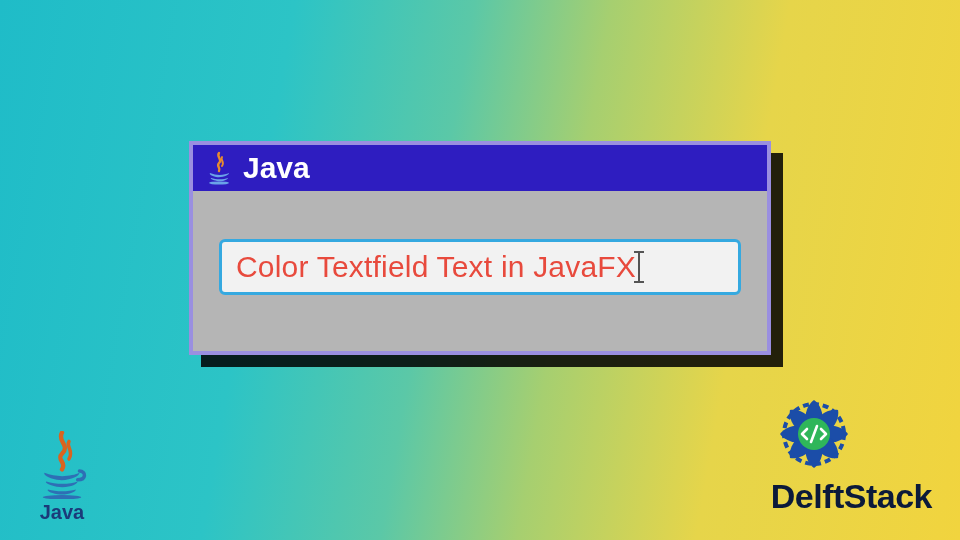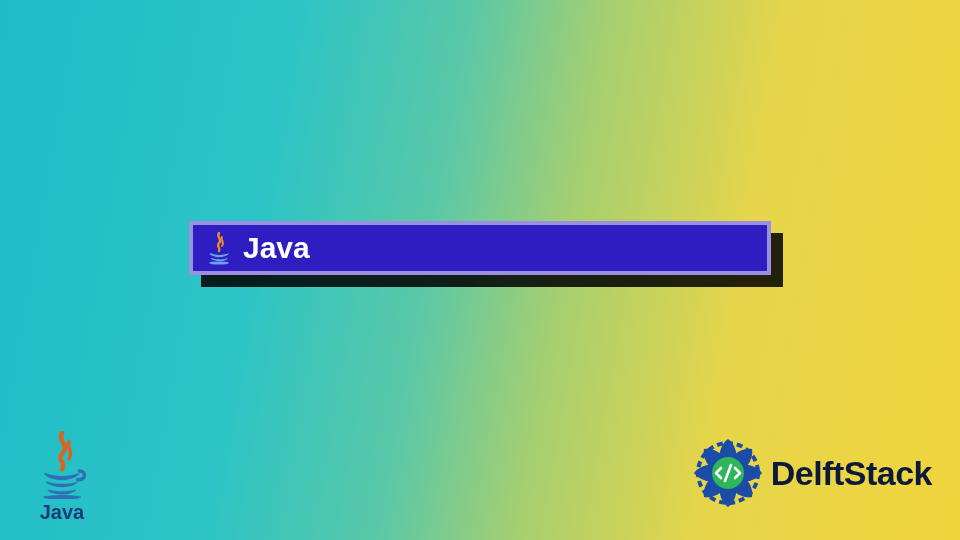--- a/index.html
+++ b/index.html
@@ -100,21 +100,22 @@
     font-family: Arial, sans-serif;
     margin-top: 2px;
   }
 
   
   .corner-ds {
     position: absolute;
     right: 28px;
     bottom: 24px;
     display: flex;
-    align-items: center;
+    align-items: flex-start;
+    flex-direction: column;
   }
   .ds-badge { position: relative; width: 86px; height: 86px; }
   .ds-text {
     color: #0b1a3a;
     font-size: 34px;
     font-weight: 700;
     font-family: Verdana, Geneva, sans-serif;
     letter-spacing: -0.5px;
   }
 </style>
@@ -129,20 +130,28 @@
         <svg width="28" height="34" viewBox="0 0 28 34">
           <path d="M14 2 C11 6 18 8 14 12 C11 15 16 17 14 20" stroke="#e88b2e" stroke-width="2.4" fill="none" stroke-linecap="round"></path>
           <path d="M17 6 C15 9 20 11 17 15" stroke="#e88b2e" stroke-width="2" fill="none" stroke-linecap="round"></path>
           <path d="M5 22 C12 25 20 24 24 22 C24 24 18 27 11 26 C6 25 4 23 5 22 Z" fill="#6aa2e8"></path>
           <path d="M6 27 C12 29 19 28.5 23 27 C23 28.5 18 31 12 30 C7 29 5 27.5 6 27 Z" fill="#6aa2e8"></path>
           <ellipse cx="14" cy="32" rx="10" ry="1.6" fill="#6aa2e8"></ellipse>
         </svg>
       </span>
       <span class="title-text">Java</span>
     </div>
+    <div class="window-body">
+      <div class="textfield">
+        <span class="textfield-text">Color Textfield Text in JavaFX</span>
+        <span class="caret">
+            <span class="caret-stem"></span>
+          </span>
+      </div>
+    </div>
   </div>
 </div>
 
 <div class="corner-java">
   <span>
     <svg width="60" height="68" viewBox="0 0 60 78">
       <path d="M30 2 C24 12 40 16 30 26 C23 33 36 36 30 44" stroke="#d9641f" stroke-width="5" fill="none" stroke-linecap="round"></path>
       <path d="M38 12 C34 18 44 22 38 32" stroke="#d9641f" stroke-width="4" fill="none" stroke-linecap="round"></path>
       <path d="M10 48 C24 54 42 52 50 48 C50 52 38 58 24 56 C14 54 8 50 10 48 Z" fill="#2e6fb5"></path>
       <path d="M12 58 C24 62 40 61 48 58 C48 61 38 66 24 64 C14 62 10 59 12 58 Z" fill="#2e6fb5"></path>

